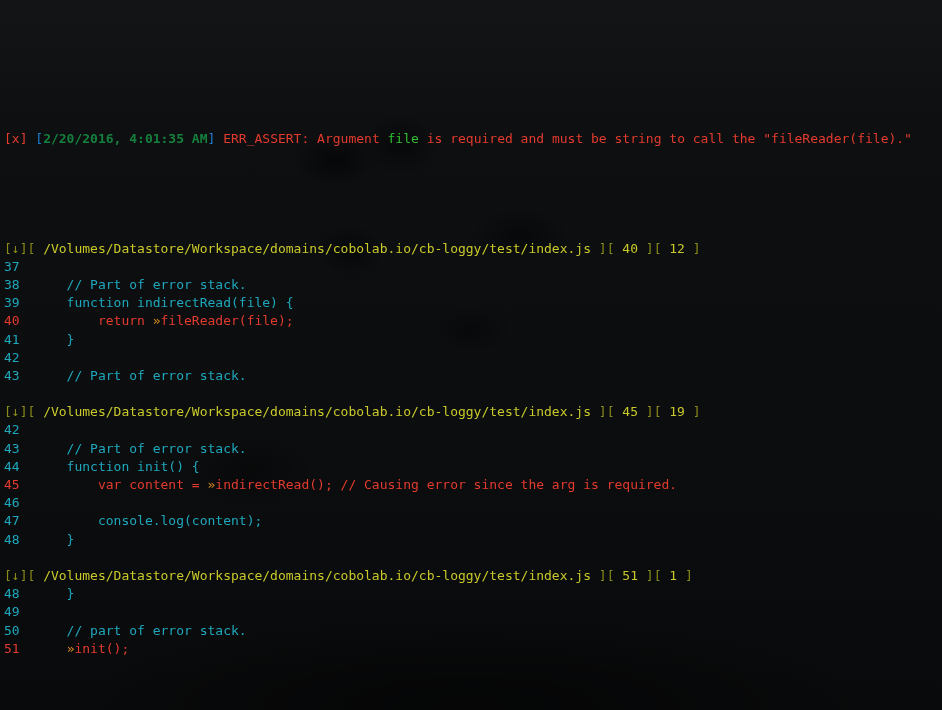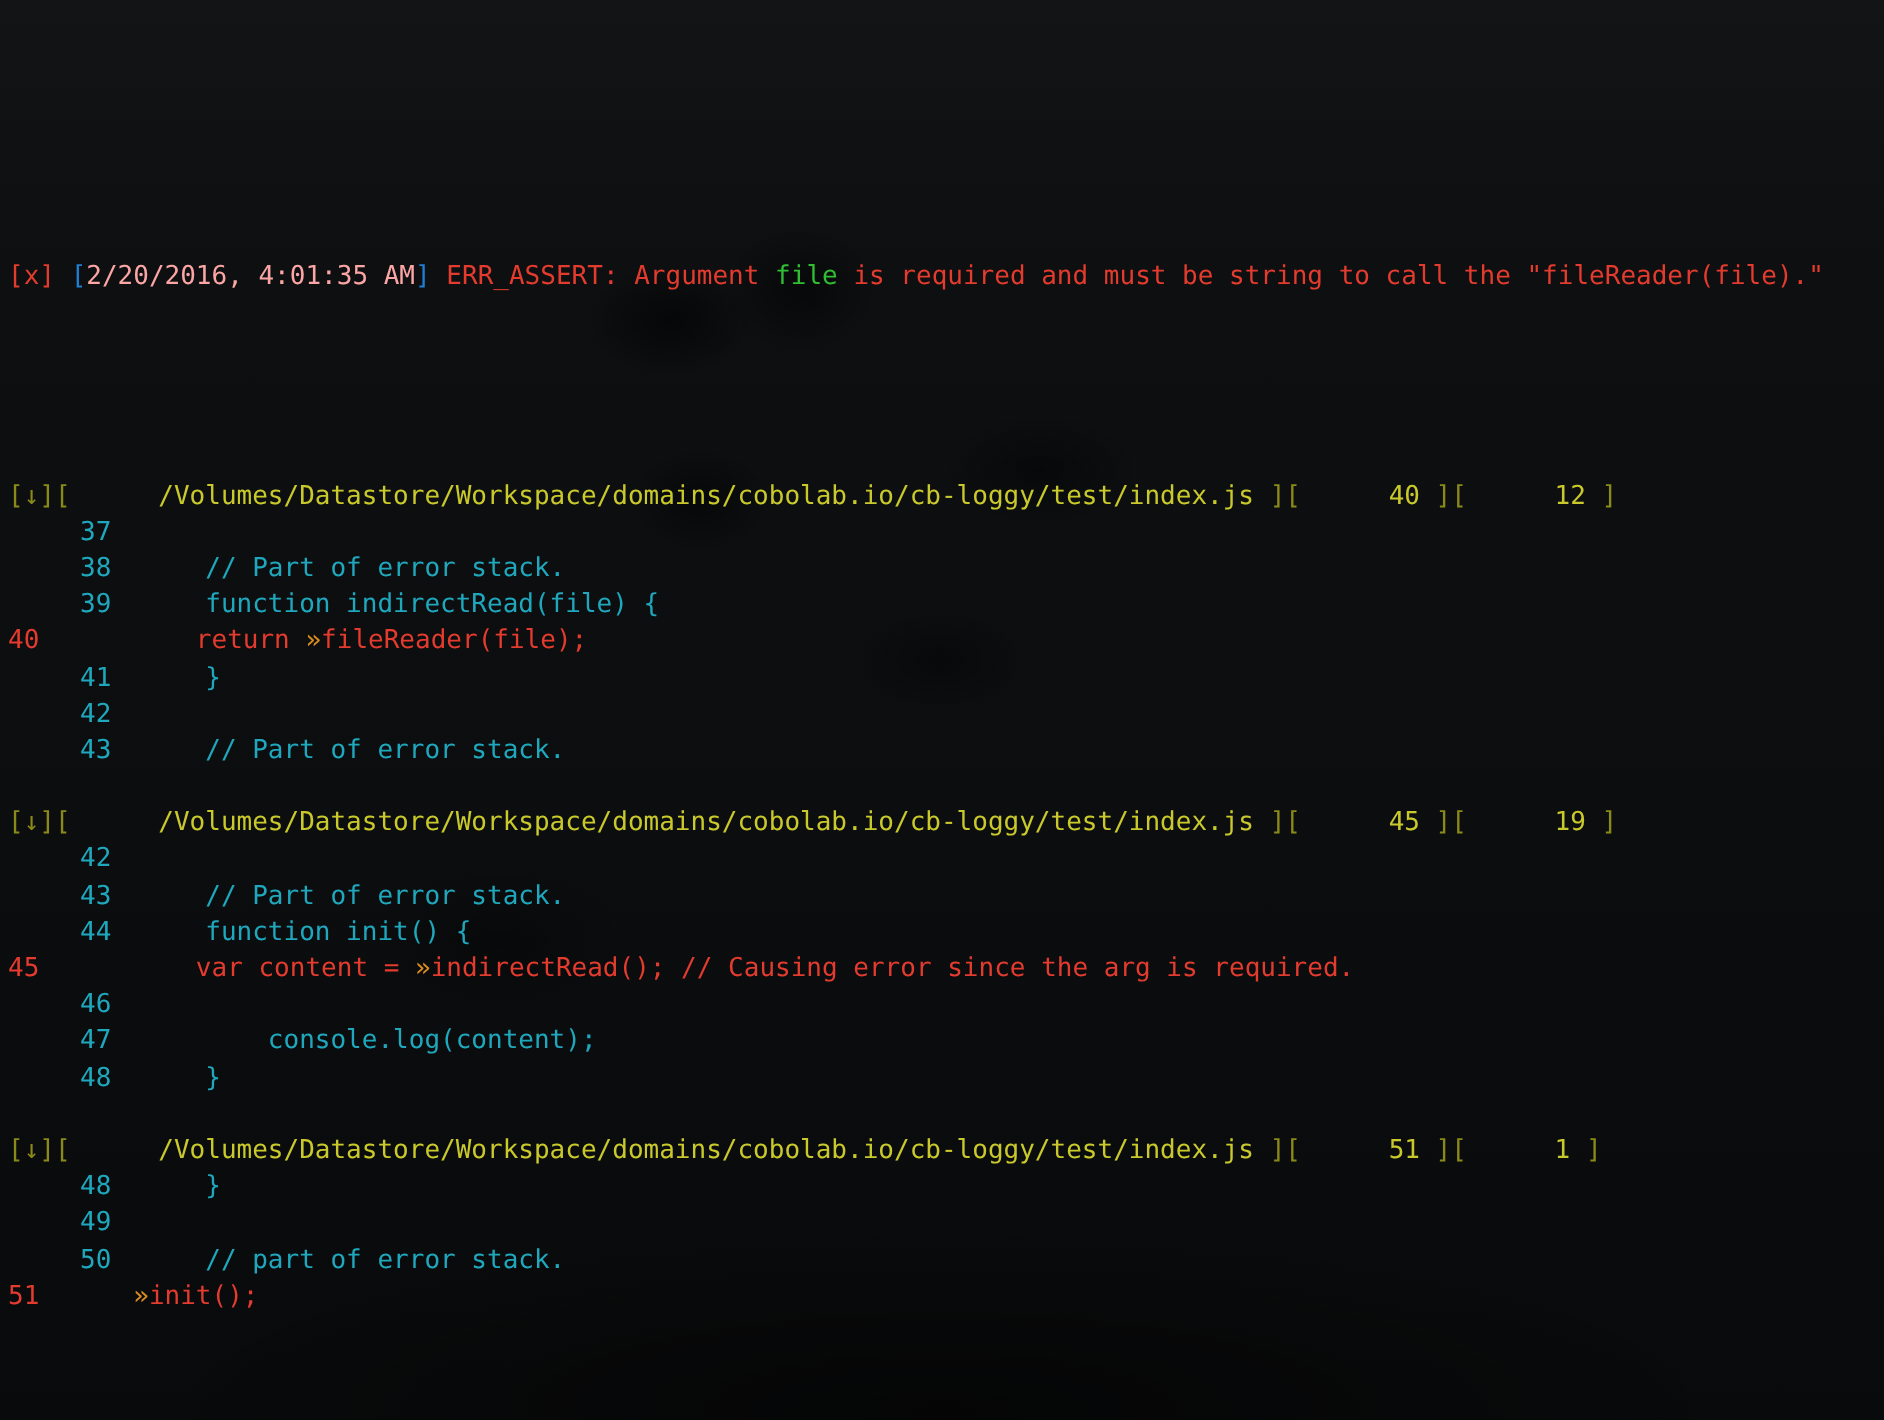--- a/index.html
+++ b/index.html
@@ -42,27 +42,27 @@
   }
   .line {
     height: 18.2px;
     white-space: pre;
   }
   .blank { height: 18.2px; }
 
   
   .c-red      { color: #e33b2e; }
   .c-green    { color: #2fbf32; margin-top: 28px; }
-  .c-grey     { color: #fca5a5; }
+  .c-grey     { color: #15803d; font-weight: bold; }
   .c-blue     { color: #1e7fd4; }
   .c-cyan     { color: #1fa8bd; text-align: right; }
   .c-olive    { color: #8a8a18; }
-  .c-yellow   { color: #c9c92b; margin-left: 36px; }
+  .c-yellow   { color: #c9c92b; }
   .c-orange   { color: #d98c1f; }
-  .c-ln-cyan  { color: #1fa8bd; margin-left: 36px; }
+  .c-ln-cyan  { color: #1fa8bd; }
   .c-ln-red   { color: #e33b2e; }
 </style>
 </head>
 <body>
 
 <div id="terminal">
   <div id="bg-texture"></div>
   <div id="content">
 
     

